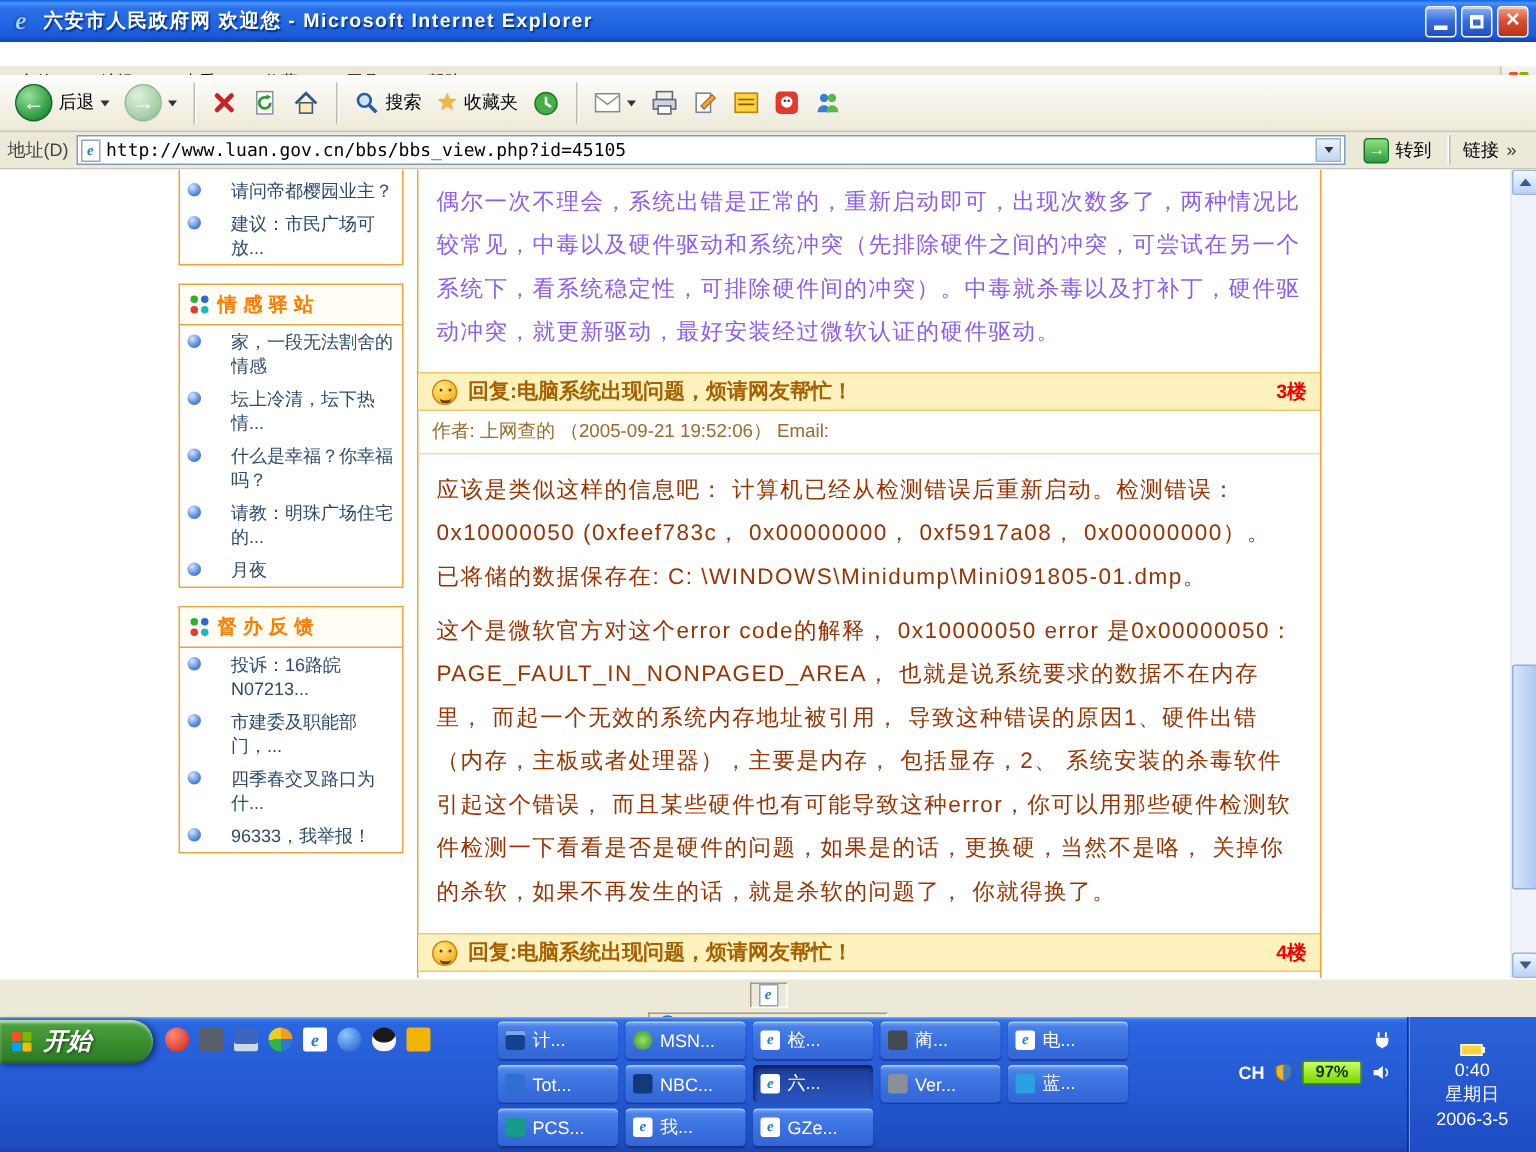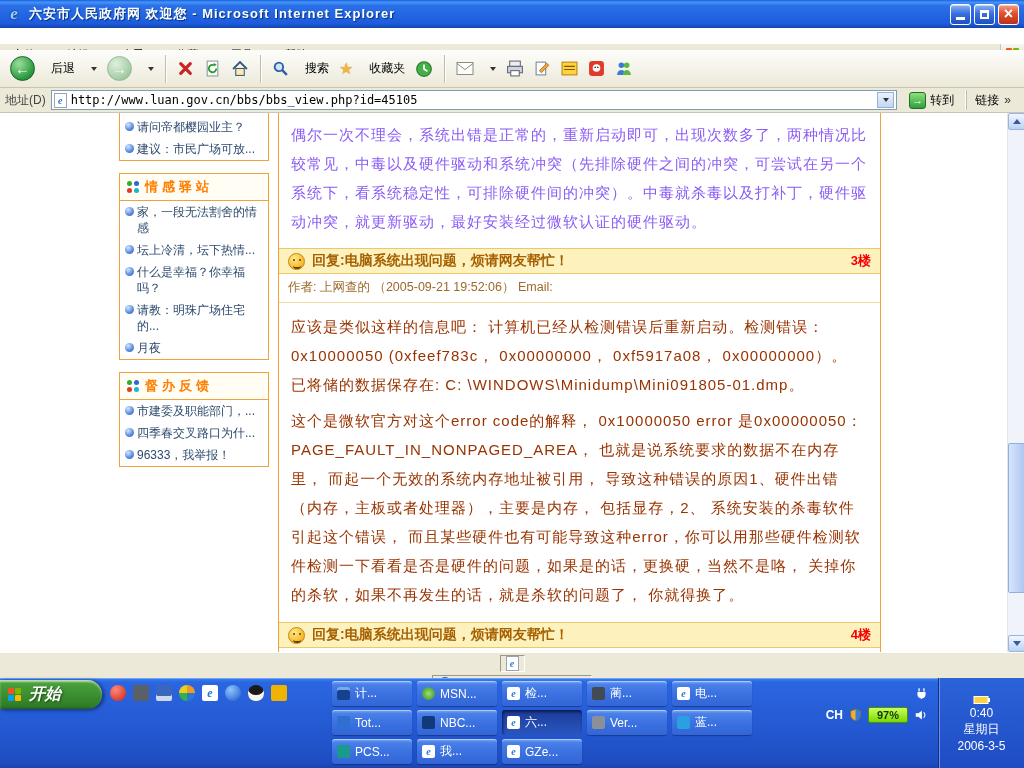--- a/index.html
+++ b/index.html
@@ -26,21 +26,21 @@
   .menu-logo{margin-left:auto;width:24px;height:21px;background:linear-gradient(#f8f8f4,#d0ccc0);border-left:1px solid #c8c4b8;
     display:flex;align-items:center;justify-content:center;}
   .flag{position:relative;width:16px;height:16px;display:inline-block;}
   .flag::before{content:"";position:absolute;left:1px;top:1px;width:6px;height:6px;border-radius:1px;background:#f35325;
     box-shadow:7px 0 0 #7db700,0 7px 0 #00a3ee,7px 7px 0 #ffb900;}
 
   
   .toolbar{position:absolute;left:0;top:50px;width:1024px;height:38px;background:linear-gradient(#fdfdfb,#ece9d8);
     border-bottom:1px solid #c8c4b8;display:flex;align-items:center;padding:0 6px;gap:2px;font-size:12px;}
   .tb-sep{width:1px;height:28px;background:#c0bcae;box-shadow:1px 0 0 #fff;margin:0 5px;}
-  .tb-btn{display:flex;align-items:center;gap:16px;padding:2px 4px;border-radius:3px;}
+  .tb-btn{display:flex;align-items:center;gap:4px;padding:2px 4px;border-radius:3px;}
   .nav-circle{width:25px;height:25px;border-radius:50%;display:flex;align-items:center;justify-content:center;
     background:radial-gradient(circle at 35% 30%,#9adf9a,#2f9e44 65%,#1b6e2d);border:1px solid #176427;color:#fff;font-weight:bold;font-size:15px;}
   .nav-circle.back::before{content:"←";}
   .nav-circle.fwd{background:radial-gradient(circle at 35% 30%,#def0de,#a7cfa7 65%,#86ae86);border-color:#9ab89a;color:#f2f8f2;}
   .nav-circle.fwd::before{content:"→";}
   .caret{width:0;height:0;border-left:3px solid transparent;border-right:3px solid transparent;border-top:4px solid #333;}
   .tb-label{color:#000;}
   .star-ico{color:#f4b63f;font-size:16px;line-height:1;text-shadow:0 0 1px #a86;}
   .star-ico::before{content:"★";}
 
@@ -65,21 +65,21 @@
 
   
   .sidebar{position:absolute;left:119px;top:-26px;width:150px;}
   .sb-box{border:1px solid #f0a33c;background:#fff;margin-bottom:12px;}
   .sb-box.cut{padding-top:28px;}
   .sb-head{display:flex;align-items:center;gap:6px;padding:4px 7px;border-bottom:1px solid #f0a33c;background:#fffdf4;
     color:#ff7e00;font-weight:bold;font-size:13px;letter-spacing:4px;}
   .clover{width:12px;height:12px;position:relative;flex:none;}
   .clover::before{content:"";position:absolute;left:0;top:0;width:5px;height:5px;border-radius:50%;background:#2fae2f;
     box-shadow:7px 0 0 #2a6ad5,0 7px 0 #e03a2a,7px 7px 0 #1ab8c8;}
-  .sb-item{display:flex;align-items:flex-start;gap:3px;padding:3px 5px;font-size:12px;color:#2d4a6e;line-height:16px;}
+  .sb-item{display:flex;align-items:flex-start;gap:20px;padding:3px 5px;font-size:12px;color:#2d4a6e;line-height:16px;}
   .bullet{flex:none;width:9px;height:9px;margin-top:3px;border-radius:50%;
     background:radial-gradient(circle at 35% 30%,#d5e6ff,#5588dd 60%,#2a5fc0);}
 
   
   .main-col{position:absolute;left:278px;top:0;width:603px;background:#fff;
     border-left:1px solid #f0a33c;border-right:1px solid #f0a33c;border-bottom:1px solid #f0a33c;}
   .intro{padding:7px 12px 12px;color:#8b5cf6;font-size:15px;line-height:29px;letter-spacing:1px;}
   .reply-head{display:flex;align-items:center;gap:7px;background:#fdf2be;border-top:1px solid #ecc968;border-bottom:1px solid #ecc968;padding:3px 9px;}
   .smiley{width:17px;height:17px;flex:none;border-radius:50%;position:relative;border:1px solid #c8860a;
     background:radial-gradient(circle at 35% 30%,#ffe98a,#f5b72a 70%,#d89410);}
@@ -332,20 +332,24 @@
             <span>月夜</span>
           </div>
       </div>
       <div class="sb-box">
         <div class="sb-head">
             <span class="clover"></span>
             <span>督办反馈</span>
           </div>
         <div class="sb-item">
             <span class="bullet"></span>
+            <span>投诉：16路皖N07213...</span>
+          </div>
+        <div class="sb-item">
+            <span class="bullet"></span>
             <span>市建委及职能部门，...</span>
           </div>
         <div class="sb-item">
             <span class="bullet"></span>
             <span>四季春交叉路口为什...</span>
           </div>
         <div class="sb-item">
             <span class="bullet"></span>
             <span>96333，我举报！</span>
           </div>

